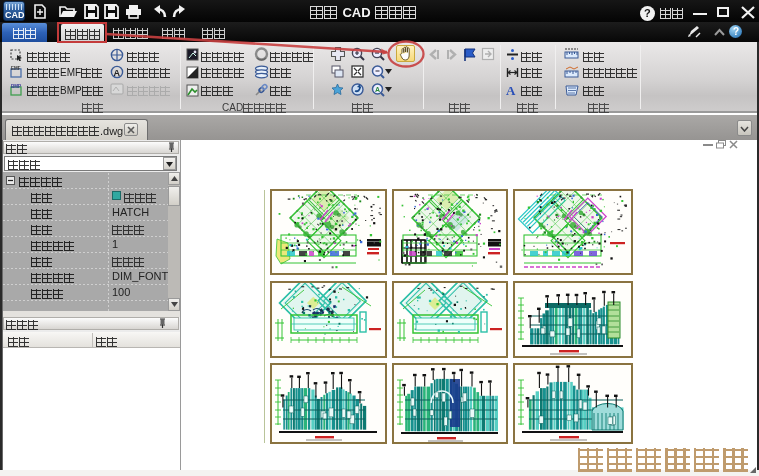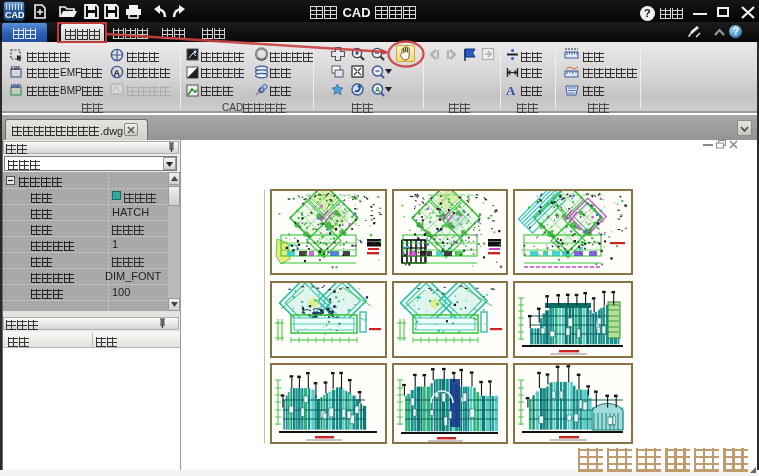--- a/index.html
+++ b/index.html
@@ -295,21 +295,21 @@
 <div class="ab row" style="left:124px;top:191px;"><i class="cj" style="width:10px;height:10px;margin-right:1px;background:repeating-linear-gradient(0deg,#222 0 1px,transparent 1px 4px),repeating-linear-gradient(90deg,#222 0 1px,transparent 1px 5px);opacity:0.88;"></i><i class="cj" style="width:10px;height:10px;margin-right:1px;background:repeating-linear-gradient(0deg,#222 0 1px,transparent 1px 4px),repeating-linear-gradient(90deg,#222 0 1px,transparent 1px 5px);opacity:0.88;"></i><i class="cj" style="width:10px;height:10px;margin-right:1px;background:repeating-linear-gradient(0deg,#222 0 1px,transparent 1px 4px),repeating-linear-gradient(90deg,#222 0 1px,transparent 1px 5px);opacity:0.88;"></i></div>
 <div class="ab row" style="left:31px;top:207px;"><i class="cj" style="width:10px;height:10px;margin-right:1px;background:repeating-linear-gradient(0deg,#111 0 1px,transparent 1px 4px),repeating-linear-gradient(90deg,#111 0 1px,transparent 1px 5px);opacity:0.88;"></i><i class="cj" style="width:10px;height:10px;margin-right:1px;background:repeating-linear-gradient(0deg,#111 0 1px,transparent 1px 4px),repeating-linear-gradient(90deg,#111 0 1px,transparent 1px 5px);opacity:0.88;"></i></div>
 <div class="ab" style="left:112px;top:206px;font:11px 'Liberation Sans';color:#222;">HATCH</div>
 <div class="ab row" style="left:31px;top:223px;"><i class="cj" style="width:10px;height:10px;margin-right:1px;background:repeating-linear-gradient(0deg,#111 0 1px,transparent 1px 4px),repeating-linear-gradient(90deg,#111 0 1px,transparent 1px 5px);opacity:0.88;"></i><i class="cj" style="width:10px;height:10px;margin-right:1px;background:repeating-linear-gradient(0deg,#111 0 1px,transparent 1px 4px),repeating-linear-gradient(90deg,#111 0 1px,transparent 1px 5px);opacity:0.88;"></i></div>
 <div class="ab row" style="left:112px;top:223px;"><i class="cj" style="width:10px;height:10px;margin-right:1px;background:repeating-linear-gradient(0deg,#222 0 1px,transparent 1px 4px),repeating-linear-gradient(90deg,#222 0 1px,transparent 1px 5px);opacity:0.88;"></i><i class="cj" style="width:10px;height:10px;margin-right:1px;background:repeating-linear-gradient(0deg,#222 0 1px,transparent 1px 4px),repeating-linear-gradient(90deg,#222 0 1px,transparent 1px 5px);opacity:0.88;"></i><i class="cj" style="width:10px;height:10px;margin-right:1px;background:repeating-linear-gradient(0deg,#222 0 1px,transparent 1px 4px),repeating-linear-gradient(90deg,#222 0 1px,transparent 1px 5px);opacity:0.88;"></i></div>
 <div class="ab row" style="left:31px;top:239px;"><i class="cj" style="width:10px;height:10px;margin-right:1px;background:repeating-linear-gradient(0deg,#111 0 1px,transparent 1px 4px),repeating-linear-gradient(90deg,#111 0 1px,transparent 1px 5px);opacity:0.88;"></i><i class="cj" style="width:10px;height:10px;margin-right:1px;background:repeating-linear-gradient(0deg,#111 0 1px,transparent 1px 4px),repeating-linear-gradient(90deg,#111 0 1px,transparent 1px 5px);opacity:0.88;"></i><i class="cj" style="width:10px;height:10px;margin-right:1px;background:repeating-linear-gradient(0deg,#111 0 1px,transparent 1px 4px),repeating-linear-gradient(90deg,#111 0 1px,transparent 1px 5px);opacity:0.88;"></i><i class="cj" style="width:10px;height:10px;margin-right:1px;background:repeating-linear-gradient(0deg,#111 0 1px,transparent 1px 4px),repeating-linear-gradient(90deg,#111 0 1px,transparent 1px 5px);opacity:0.88;"></i></div>
 <div class="ab" style="left:112px;top:238px;font:11px 'Liberation Sans';color:#222;">1</div>
 <div class="ab row" style="left:31px;top:255px;"><i class="cj" style="width:10px;height:10px;margin-right:1px;background:repeating-linear-gradient(0deg,#111 0 1px,transparent 1px 4px),repeating-linear-gradient(90deg,#111 0 1px,transparent 1px 5px);opacity:0.88;"></i><i class="cj" style="width:10px;height:10px;margin-right:1px;background:repeating-linear-gradient(0deg,#111 0 1px,transparent 1px 4px),repeating-linear-gradient(90deg,#111 0 1px,transparent 1px 5px);opacity:0.88;"></i></div>
 <div class="ab row" style="left:112px;top:255px;"><i class="cj" style="width:10px;height:10px;margin-right:1px;background:repeating-linear-gradient(0deg,#222 0 1px,transparent 1px 4px),repeating-linear-gradient(90deg,#222 0 1px,transparent 1px 5px);opacity:0.88;"></i><i class="cj" style="width:10px;height:10px;margin-right:1px;background:repeating-linear-gradient(0deg,#222 0 1px,transparent 1px 4px),repeating-linear-gradient(90deg,#222 0 1px,transparent 1px 5px);opacity:0.88;"></i><i class="cj" style="width:10px;height:10px;margin-right:1px;background:repeating-linear-gradient(0deg,#222 0 1px,transparent 1px 4px),repeating-linear-gradient(90deg,#222 0 1px,transparent 1px 5px);opacity:0.88;"></i></div>
 <div class="ab row" style="left:31px;top:271px;"><i class="cj" style="width:10px;height:10px;margin-right:1px;background:repeating-linear-gradient(0deg,#111 0 1px,transparent 1px 4px),repeating-linear-gradient(90deg,#111 0 1px,transparent 1px 5px);opacity:0.88;"></i><i class="cj" style="width:10px;height:10px;margin-right:1px;background:repeating-linear-gradient(0deg,#111 0 1px,transparent 1px 4px),repeating-linear-gradient(90deg,#111 0 1px,transparent 1px 5px);opacity:0.88;"></i><i class="cj" style="width:10px;height:10px;margin-right:1px;background:repeating-linear-gradient(0deg,#111 0 1px,transparent 1px 4px),repeating-linear-gradient(90deg,#111 0 1px,transparent 1px 5px);opacity:0.88;"></i><i class="cj" style="width:10px;height:10px;margin-right:1px;background:repeating-linear-gradient(0deg,#111 0 1px,transparent 1px 4px),repeating-linear-gradient(90deg,#111 0 1px,transparent 1px 5px);opacity:0.88;"></i></div>
-<div class="ab" style="left:105px;top:270px;font:11px 'Liberation Sans';color:#222;">DIM_FONT</div>
+<div class="ab" style="left:112px;top:270px;font:11px 'Liberation Sans';color:#222;">DIM_FONT</div>
 <div class="ab row" style="left:31px;top:287px;"><i class="cj" style="width:10px;height:10px;margin-right:1px;background:repeating-linear-gradient(0deg,#111 0 1px,transparent 1px 4px),repeating-linear-gradient(90deg,#111 0 1px,transparent 1px 5px);opacity:0.88;"></i><i class="cj" style="width:10px;height:10px;margin-right:1px;background:repeating-linear-gradient(0deg,#111 0 1px,transparent 1px 4px),repeating-linear-gradient(90deg,#111 0 1px,transparent 1px 5px);opacity:0.88;"></i><i class="cj" style="width:10px;height:10px;margin-right:1px;background:repeating-linear-gradient(0deg,#111 0 1px,transparent 1px 4px),repeating-linear-gradient(90deg,#111 0 1px,transparent 1px 5px);opacity:0.88;"></i></div>
 <div class="ab" style="left:112px;top:286px;font:11px 'Liberation Sans';color:#222;">100</div>
 <div class="ab" style="left:168px;top:172px;width:12px;height:139px;background:#bcbab6;"></div>
 <div class="ab" style="left:168px;top:172px;width:12px;height:13px;background:linear-gradient(#f0efec,#d2cfc8);border:1px solid #9a9a9a;"></div>
 <svg class="ab" style="left:171px;top:176px;" width="7" height="5" viewBox="0 0 7 5">
       <path d="M0 5h7L3.5 0z" fill="#444"></path>
     </svg>
 <div class="ab" style="left:168px;top:186px;width:12px;height:20px;background:linear-gradient(#f0efec,#d2cfc8);border:1px solid #9a9a9a;"></div>
 <div class="ab" style="left:168px;top:298px;width:12px;height:13px;background:linear-gradient(#f0efec,#d2cfc8);border:1px solid #9a9a9a;"></div>
 <svg class="ab" style="left:171px;top:302px;" width="7" height="5" viewBox="0 0 7 5">

